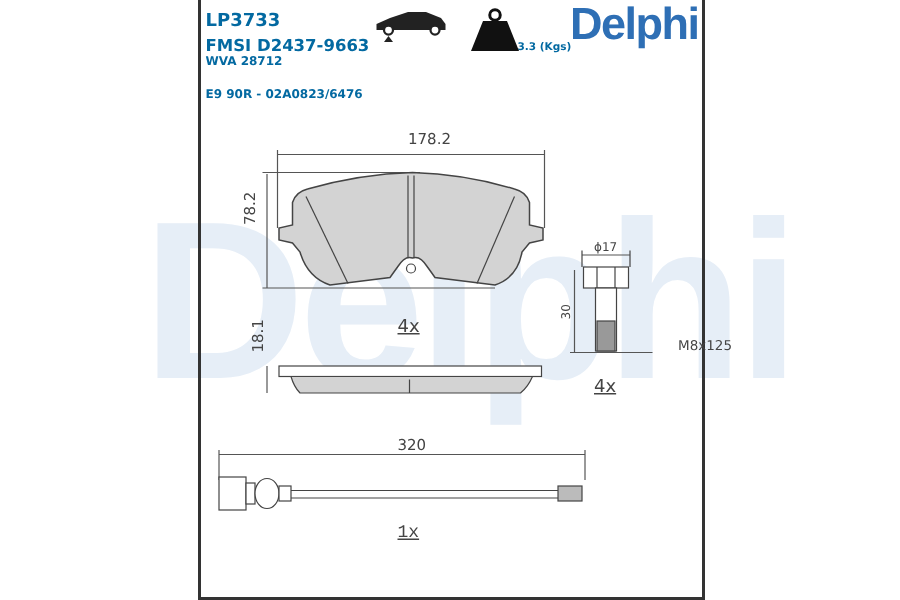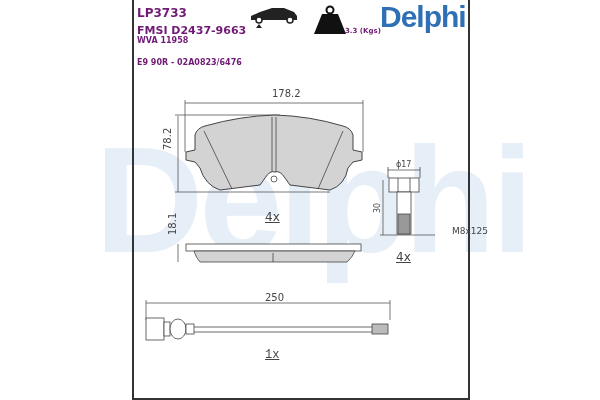--- a/index.html
+++ b/index.html
@@ -1,37 +1,37 @@
 <!DOCTYPE html>
 <html><head>
 <meta charset="utf-8">
 <style>
   html,body{margin:0;padding:0;background:#fff;}
   body{width:600px;height:400px;position:relative;overflow:hidden;font-family:"DejaVu Sans",sans-serif;}
   .frame{position:absolute;left:132px;top:-2px;width:334px;height:398px;border:2px solid #333;box-sizing:content-box;}
   .watermark{position:absolute;left:95px;top:125px;font-family:"Liberation Sans",sans-serif;font-weight:bold;font-size:150px;color:#e6eef7;letter-spacing:-4px;line-height:1;}
-  .hdr{position:absolute;font-weight:bold;color:#701a75;}
+  .hdr{position:absolute;font-weight:bold;color:#0369a1;}
   .pn{left:137px;top:6px;font-size:12px;}
   .fmsi{left:137px;top:24px;font-size:11px;}
   .wva{left:137px;top:36px;font-size:8px;}
   .e9{left:137px;top:58px;font-size:8px;}
   .kgs{left:314px;top:27px;font-size:7px;margin-left:31px;}
   .logo{position:absolute;left:380px;top:0px;font-family:"Liberation Sans",sans-serif;font-weight:bold;font-size:30px;color:#2e6fb5;letter-spacing:-1px;}
   svg.dr{position:absolute;left:0;top:0;}
   .dim{position:absolute;font-family:"DejaVu Sans",sans-serif;font-size:10px;color:#444;}
 </style>
 </head>
 <body>
 
 <div class="watermark">Delphi</div>
 <div class="frame"></div>
 
 <div class="hdr pn">LP3733</div>
 <div class="hdr fmsi">FMSI D2437-9663</div>
-<div class="hdr wva">WVA 11958</div>
+<div class="hdr wva">WVA 28712</div>
 <div class="hdr e9">E9 90R - 02A0823/6476</div>
 <div class="hdr kgs">3.3 (Kgs)</div>
 <div class="logo">Delphi</div>
 
 <svg class="dr" width="600" height="400">
 
   <g>
     <path d="M251 16 L260 12 L272 8 L284 8 L294 12 L297 16 L297 20 L251 20 Z" fill="#222"></path>
     <circle cx="259" cy="20" r="3" fill="#fff" stroke="#222" stroke-width="1.5"></circle>
     <circle cx="290" cy="20" r="3" fill="#fff" stroke="#222" stroke-width="1.5"></circle>
@@ -102,14 +102,14 @@
 <div class="dim" style="left:252px;top:88px;margin-left:20px;">178.2</div>
 <div class="dim" style="left:162px;top:150px;transform:rotate(-90deg);transform-origin:left top;">78.2</div>
 <div class="dim" style="left:265px;top:210px;font-size:12px;text-decoration:underline;">4x</div>
 <div class="dim" style="left:167px;top:235px;transform:rotate(-90deg);transform-origin:left top;">18.1</div>
 
 <div class="dim" style="left:396px;top:160px;font-size:8px;">ϕ17</div>
 <div class="dim" style="left:373px;top:213px;font-size:8px;transform:rotate(-90deg);transform-origin:left top;">30</div>
 <div class="dim" style="left:420px;top:226px;font-size:9px;padding-left:32px;">M8x125</div>
 <div class="dim" style="left:396px;top:250px;font-size:12px;text-decoration:underline;">4x</div>
 
-<div class="dim" style="left:265px;top:292px;">250</div>
+<div class="dim" style="left:265px;top:292px;">320</div>
 <div class="dim" style="left:265px;top:348px;font-size:12px;text-decoration:underline;font-family:Liberation Mono, monospace;">1x</div>
 
 </body></html>

